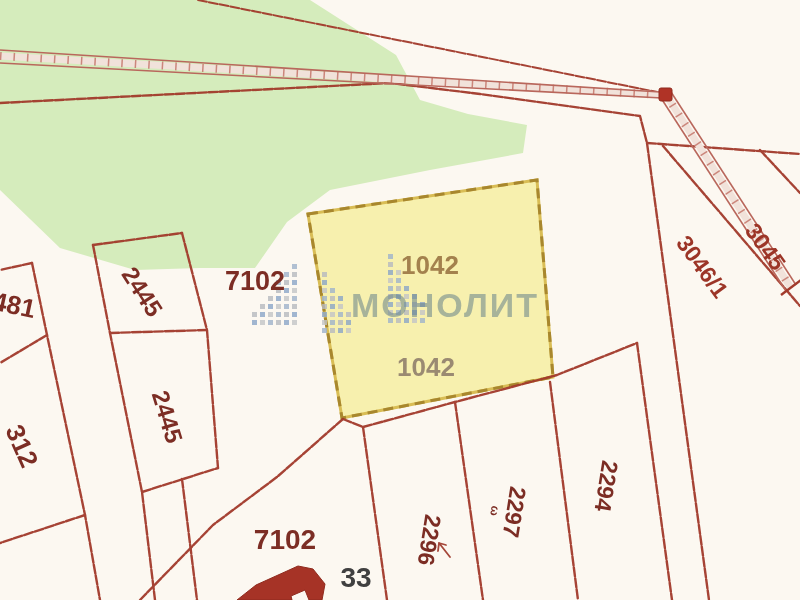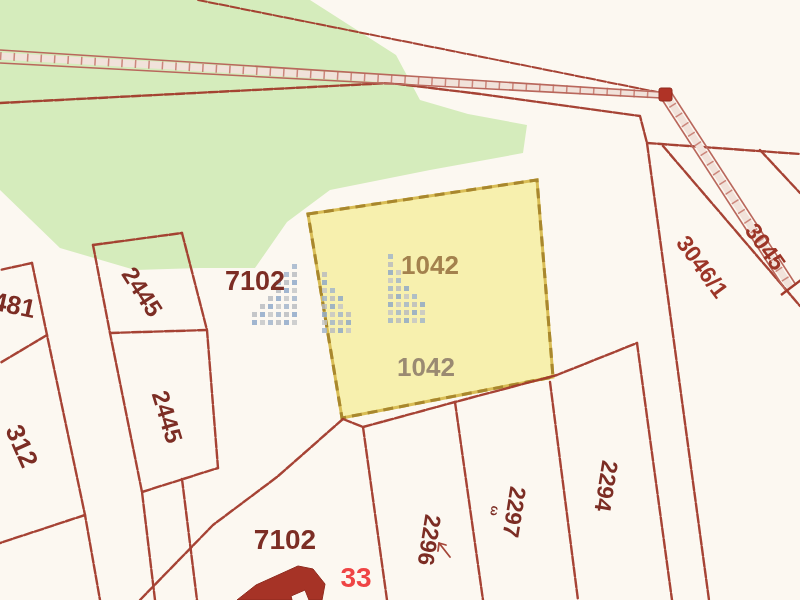--- a/index.html
+++ b/index.html
@@ -4,21 +4,21 @@
 <style>
   html,body{margin:0;padding:0;background:#fcf8f1;}
   .stage{position:relative;width:800px;height:600px;overflow:hidden;background:#fcf8f1;
          font-family:"Liberation Sans",sans-serif;}
   .stage svg{position:absolute;left:0;top:0;}
   .lbl{position:absolute;font-weight:bold;color:#7c2d24;white-space:nowrap;
        transform:translate(-50%,-50%);line-height:1;user-select:none;}
   .lbl.gold{color:#a3814d;}
   .lbl.mut {color:#9a8a72;}
   .lbl.red {color:#9c3527;}
-  .lbl.gray{color:#ef4444;text-align:center;}
+  .lbl.gray{color:#404040;text-align:center;}
   .wm{position:absolute;transform:translate(-50%,-50%);font-weight:bold;font-size:34px;
       letter-spacing:2px;color:rgba(109,134,140,.58);white-space:nowrap;}
 </style>
 </head>
 <body>
 
 <div class="stage">
 
   <svg width="800" height="600" viewBox="0 0 800 600">
 
@@ -170,13 +170,14 @@
   <div class="lbl mut" style="left:426px;top:367px;font-size:26px;">1042</div>
   <div class="lbl red" style="left:702px;top:267px;font-size:23px;transform:translate(-50%,-50%) rotate(54deg);">3046/1</div>
   <div class="lbl red" style="left:765px;top:247px;font-size:23px;transform:translate(-50%,-50%) rotate(54deg);">3045</div>
   <div class="lbl" style="left:429px;top:540px;font-size:23px;transform:translate(-50%,-50%) rotate(99deg);">2296</div>
   <div class="lbl" style="left:514px;top:512px;font-size:23px;transform:translate(-50%,-50%) rotate(99deg);">2297</div>
   <div class="lbl" style="left:495px;top:511px;font-size:12px;transform:translate(-50%,-50%) rotate(99deg);">ω</div>
   <div class="lbl" style="left:606px;top:486px;font-size:23px;transform:translate(-50%,-50%) rotate(99deg);">2294</div>
   <div class="lbl" style="left:285px;top:540px;font-size:28px;">7102</div>
   <div class="lbl gray" style="left:356px;top:578px;font-size:28px;">33</div>
 
+  <div class="wm" style="left:445px;top:305px;">МОНОЛИТ</div>
 </div>
 
 </body></html>

